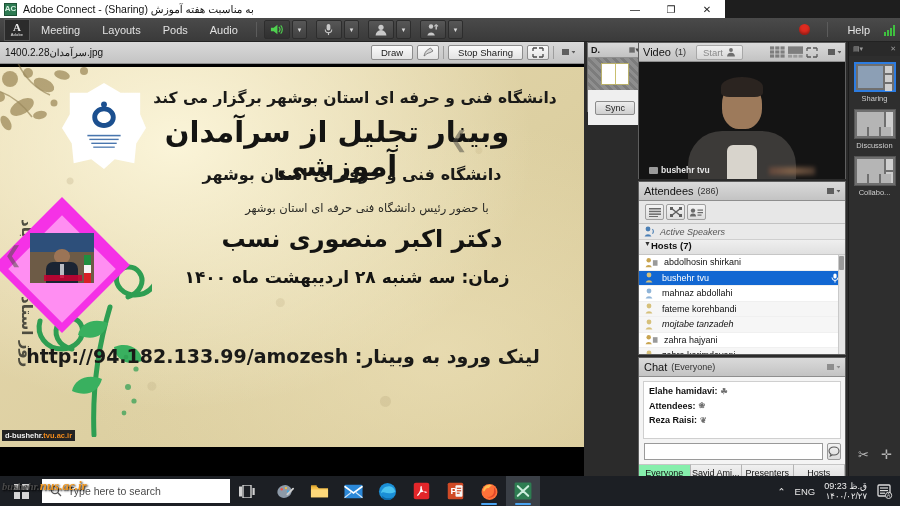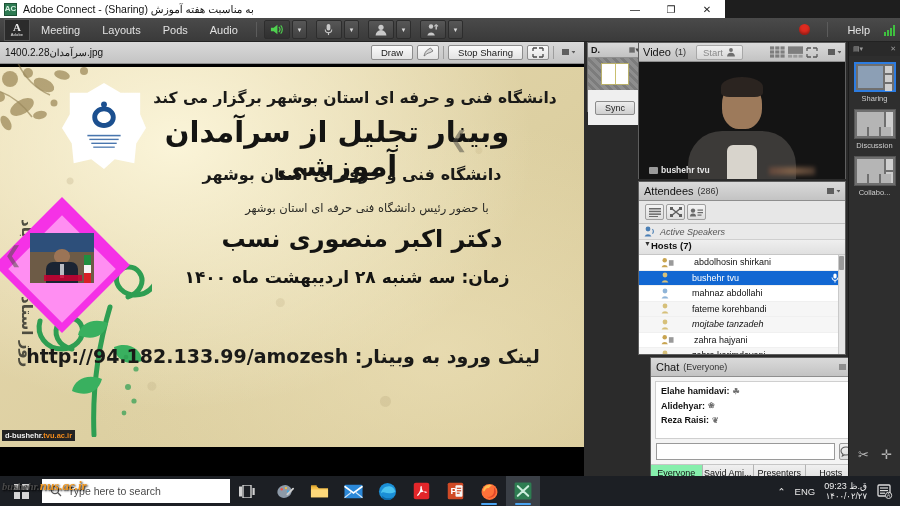--- a/index.html
+++ b/index.html
@@ -200,35 +200,35 @@
   .att-speakers { height:16px; background:#e9e9e9; border-bottom:1px solid #cfcfcf;
     display:flex; align-items:center; gap:4px; padding-left:5px; }
   .att-speakers span { font-size:9px; color:#555; font-style:italic; }
   .att-grp { height:15px; background:linear-gradient(#efefef,#e0e0e0);
     border-bottom:1px solid #c6c6c6; display:flex; align-items:flex-start; 
     padding-left:5px; }
   .att-grp-tri { font-size:7px; color:#333; }
   .att-grp-lbl { font-size:9.5px; color:#111; font-weight:bold; }
   .att-list { height:calc(100% - 19px - 23px - 16px - 15px); overflow:hidden;
     background:#fff; position:relative; }
-  .att-row { height:15.5px; display:flex; align-items:center; padding-left:22px;
-    gap:20px; border-bottom:1px solid #f0f0f0; }
+  .att-row { height:15.5px; display:flex; align-items:center; padding-left:6px;
+    gap:6px; border-bottom:1px solid #f0f0f0; }
   .att-row.alt { background:#f6f6f6; }
   .att-row.sel { background:#1267d2; }
   .att-row.sel .att-name { color:#fff; }
   .att-name { font-size:9px; color:#111; }
   .att-name.ital { font-style:italic; }
   .att-mic { margin-left:auto; margin-right:6px; }
   .att-scroll { position:absolute; right:0; top:0; width:7px; height:100%;
     background:#e4e4e4; border-left:1px solid #c9c9c9; }
   .att-thumb { position:absolute; right:1px; top:1px; width:5px; height:14px;
     background:#9a9a9a; border-radius:1px; }
 
   
-  .chatpod { left:54px; top:315px; width:208px; height:119px;margin-left:12px; }
+  .chatpod { left:54px; top:315px; width:208px; height:119px; }
   .chat-body { height:58px; background:#fff; border:1px solid #cfcfcf; margin:4px;
     position:relative; padding:4px 5px 0 5px; }
   .chat-msg { font-size:9px; color:#111; font-weight:bold; margin-bottom:4.5px;
     display:flex; align-items:center; gap:3px; }
   .chat-emoji { font-size:8px; color:#6d6d6d; }
   .chat-inputrow { display:flex; align-items:center; gap:4px; padding:0 5px; }
   .chat-input { flex:1; height:17px; background:#fff; border:1px solid #9a9a9a; }
   .chat-send { width:19px; height:17px; background:linear-gradient(#f2f2f2,#dcdcdc);
     border:1px solid #9a9a9a; border-radius:2px; display:flex; align-items:center;
     justify-content:center; }
@@ -683,21 +683,21 @@
               <path d="M9.5 3l2 2.6L13.5 3z" fill="#8e8e8e"></path>
             </svg>
         </div>
       </div>
       <div class="chat-body">
         <div class="chat-msg">
           <span>Elahe hamidavi:</span>
           <span class="chat-emoji">☘</span>
         </div>
         <div class="chat-msg">
-          <span>Alidehyar:</span>
+          <span>Attendees:</span>
           <span class="chat-emoji">❀</span>
         </div>
         <div class="chat-msg">
           <span>Reza Raisi:</span>
           <span class="chat-emoji">❦</span>
         </div>
       </div>
       <div class="chat-inputrow">
         <input class="chat-input" placeholder="" style="">
         <div class="chat-send">

